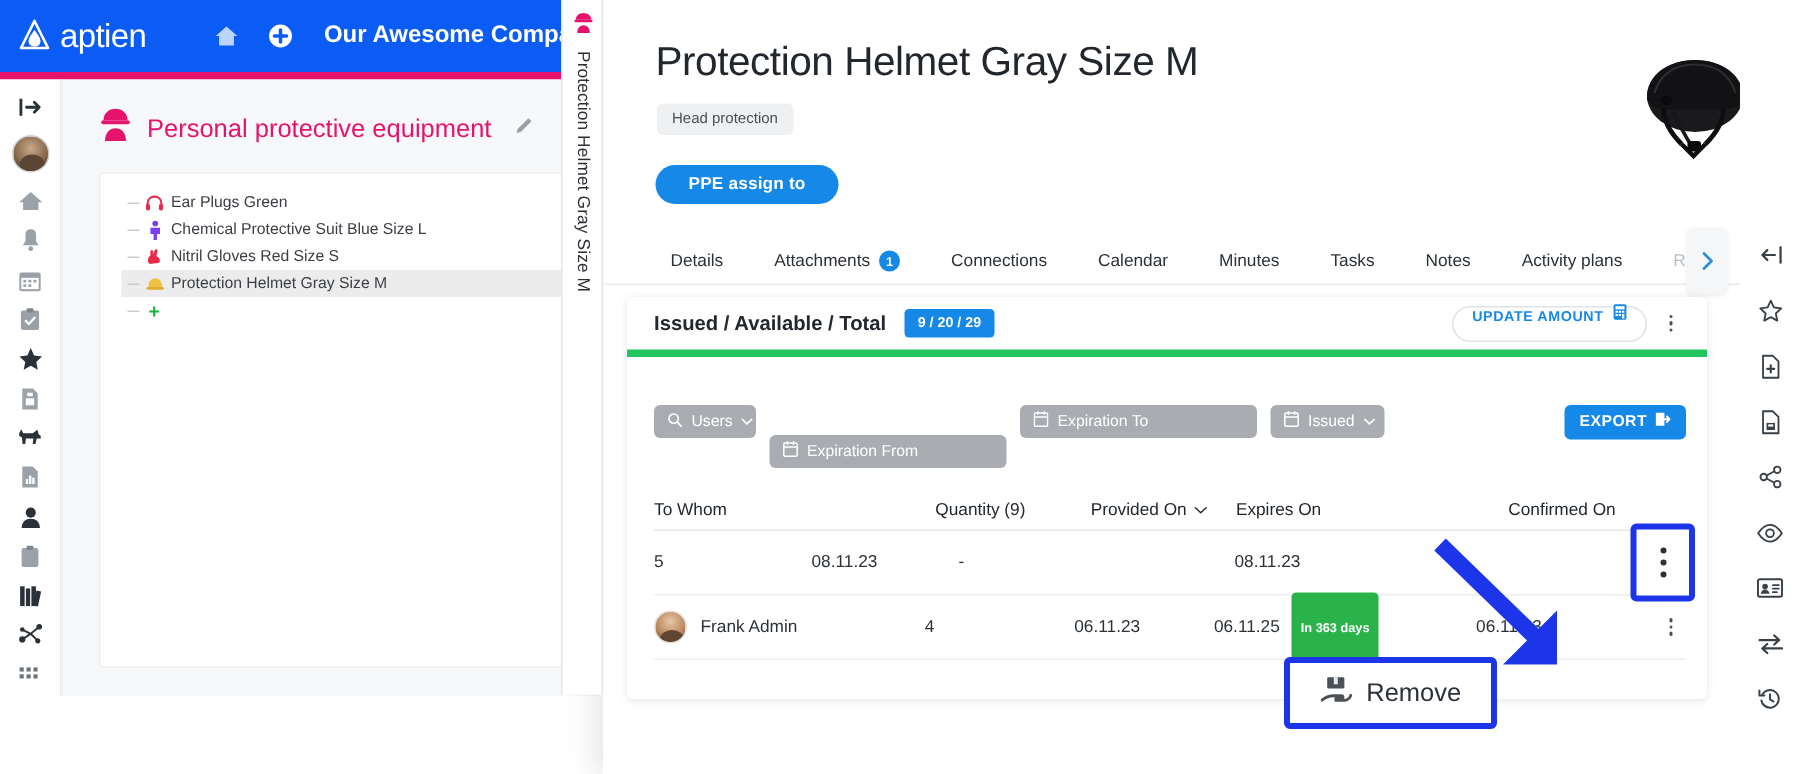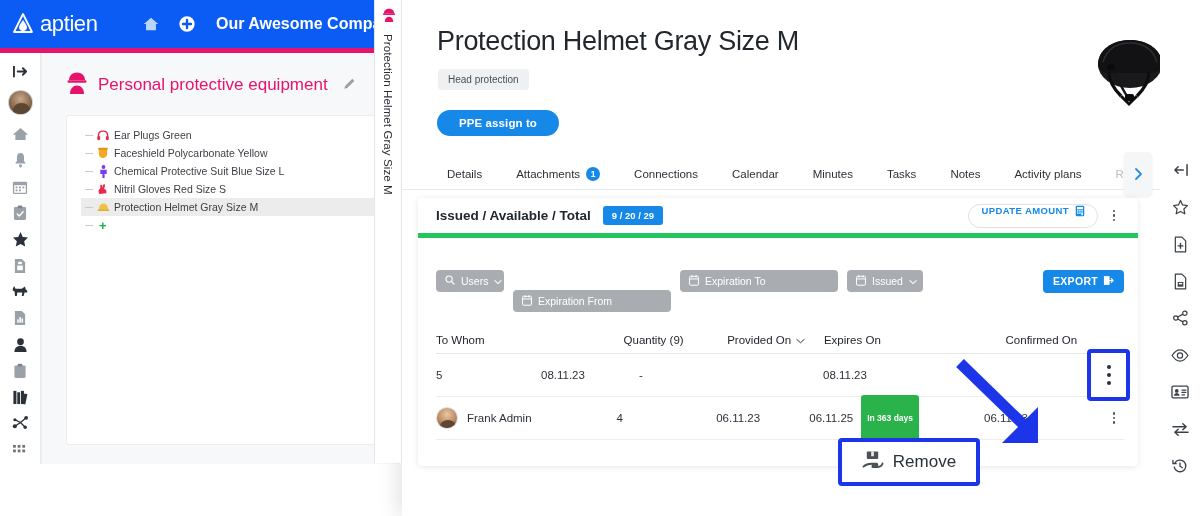--- a/index.html
+++ b/index.html
@@ -159,22 +159,22 @@
   }
   .ch-title { font-size: 13.5px; color: #22272e; font-weight: 700; white-space: nowrap; }
   .ch-badge {
     background: #1588e8; color: #fff; font-size: 9.5px; font-weight: 700;
     padding: 4px 9px; border-radius: 3px; margin-left: 12px; white-space: nowrap;
   }
   .spacer { flex: 1; }
   .btn-update {
     border: 1px solid #dfe2e5; background: #fff; color: #1588e8;
     font-size: 9.5px; font-weight: 700; letter-spacing: 0.4px;
-    border-radius: 15px; height: 24px; padding: 0 12px;
-    display: flex; align-items: flex-start; gap: 6px; cursor: pointer; font-family: inherit;
+    border-radius: 15px; height: 24px; padding: 10px 12px;
+    display: flex; align-items: flex-end; gap: 6px; cursor: pointer; font-family: inherit;
     white-space: nowrap;
   }
   .kebab {
     width: 20px; height: 24px; display: flex; flex-direction: column;
     align-items: center; justify-content: center; gap: 2px; cursor: pointer; margin-left: 6px;
   }
   .kebab i { width: 2.5px; height: 2.5px; border-radius: 50%; background: #4a5056; display: block; }
 
   
   .filters { display: flex; align-items: center; gap: 9px; padding: 12px 14px 0 18px; }
@@ -224,21 +224,21 @@
   .hl-kebab {
     position: absolute; right: 8px; top: 7px; width: 43px; height: 52px;
     border: 4px solid #1c35e8; border-radius: 4px; background: #fff;
     display: flex; align-items: center; justify-content: center;
     flex-direction: column; gap: 4px;
   }
   .hl-kebab i { width: 4px; height: 4px; border-radius: 50%; background: #2b3138; display: block; }
 
   
   .callout {
-    position: absolute; left: 838px; top: 438px; width: 142px; height: 48px;
+    position: absolute; left: 856px; top: 438px; width: 142px; height: 48px;
     border: 4px solid #1c35e8; border-radius: 4px; background: #ffffff;
     display: flex; align-items: center; justify-content: center; gap: 9px;
     z-index: 20; cursor: pointer;
   }
   .callout-text { font-size: 17px; color: #2b3138; }
   .arrow-svg { position: absolute; left: 950px; top: 355px; z-index: 19; }
 
   
   .rrail {
     position: absolute; right: 0; top: 0; width: 40px; height: 516px;
@@ -409,30 +409,20 @@
             <span class="tree-ic">
               <svg width="12" height="11" viewBox="0 0 13 12">
                   <path d="M1.5 9 V6 C1.5 3 3.7 1.2 6.5 1.2 C9.3 1.2 11.5 3 11.5 6 V9" stroke="#e8294a" stroke-width="1.5" fill="none"></path>
                   <rect x="0.3" y="6.6" width="3" height="4.6" rx="1.4" fill="#e8294a"></rect>
                   <rect x="9.7" y="6.6" width="3" height="4.6" rx="1.4" fill="#e8294a"></rect>
                 </svg>
             </span>
             <span class="tree-label">Ear Plugs Green</span>
           </div>
 
-          <div class="tree-row">
-            <span class="tree-dash"></span>
-            <span class="tree-ic">
-              <svg width="12" height="12" viewBox="0 0 13 13">
-                  <path d="M2 2 H11 V7 C11 10 9 12 6.5 12 C4 12 2 10 2 7 Z" fill="#f5a623"></path>
-                  <rect x="1.2" y="0.8" width="10.6" height="2.2" rx="1" fill="#e09418"></rect>
-                </svg>
-            </span>
-            <span class="tree-label">Faceshield Polycarbonate Yellow</span>
-          </div>
 
           <div class="tree-row">
             <span class="tree-dash"></span>
             <span class="tree-ic">
               <svg width="9" height="13" viewBox="0 0 9 13">
                   <circle cx="4.5" cy="2" r="1.9" fill="#7a3df0"></circle>
                   <path d="M1.3 4.8 H7.7 V9 H5.6 V13 H3.4 V9 H1.3 Z" fill="#7a3df0"></path>
                 </svg>
             </span>
             <span class="tree-label">Chemical Protective Suit Blue Size L</span>

